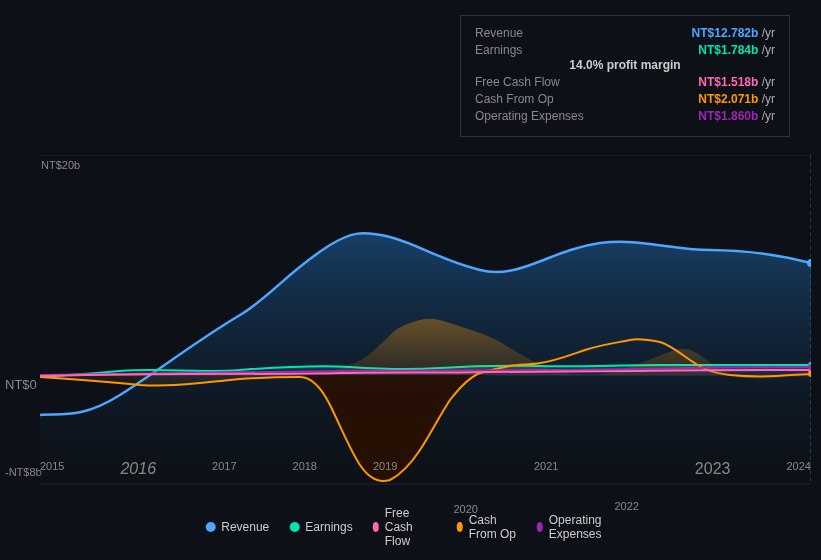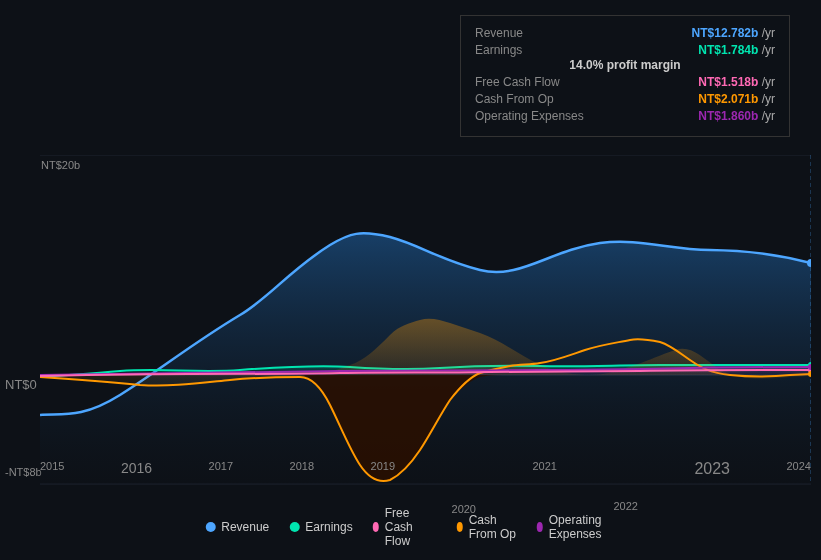--- a/index.html
+++ b/index.html
@@ -221,21 +221,21 @@
 
     <circle cx="771" cy="108" r="4" fill="#4da6ff"></circle>
     <circle cx="771" cy="210" r="3" fill="#00e5b0"></circle>
     <circle cx="771" cy="215" r="3" fill="#ff69b4"></circle>
     <circle cx="771" cy="219" r="3" fill="#ff9800"></circle>
     <circle cx="771" cy="212" r="3" fill="#9c27b0"></circle>
   </svg>
 
   <div style="position:absolute; bottom:45px; left:40px; right:10px; display:flex; justify-content:space-between;">
     <span style="color:#888;font-size:11px;">2015</span>
-    <span style="color:#888;font-size:14px;">2016</span>
+    <span style="color:#888;font-size:16px;font-style:italic;">2016</span>
     <span style="color:#888;font-size:11px;">2017</span>
     <span style="color:#888;font-size:11px;">2018</span>
     <span style="color:#888;font-size:11px;">2019</span>
     <span style="color:#888;font-size:11px;margin-top:43px;">2020</span>
     <span style="color:#888;font-size:11px;">2021</span>
     <span style="color:#888;font-size:11px;margin-top:40px;">2022</span>
     <span style="color:#888;font-size:16px;">2023</span>
     <span style="color:#888;font-size:11px;">2024</span>
   </div>
 

